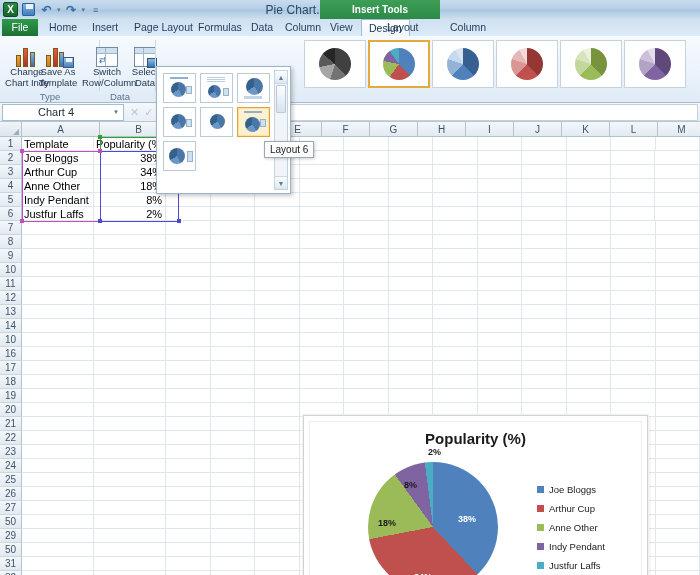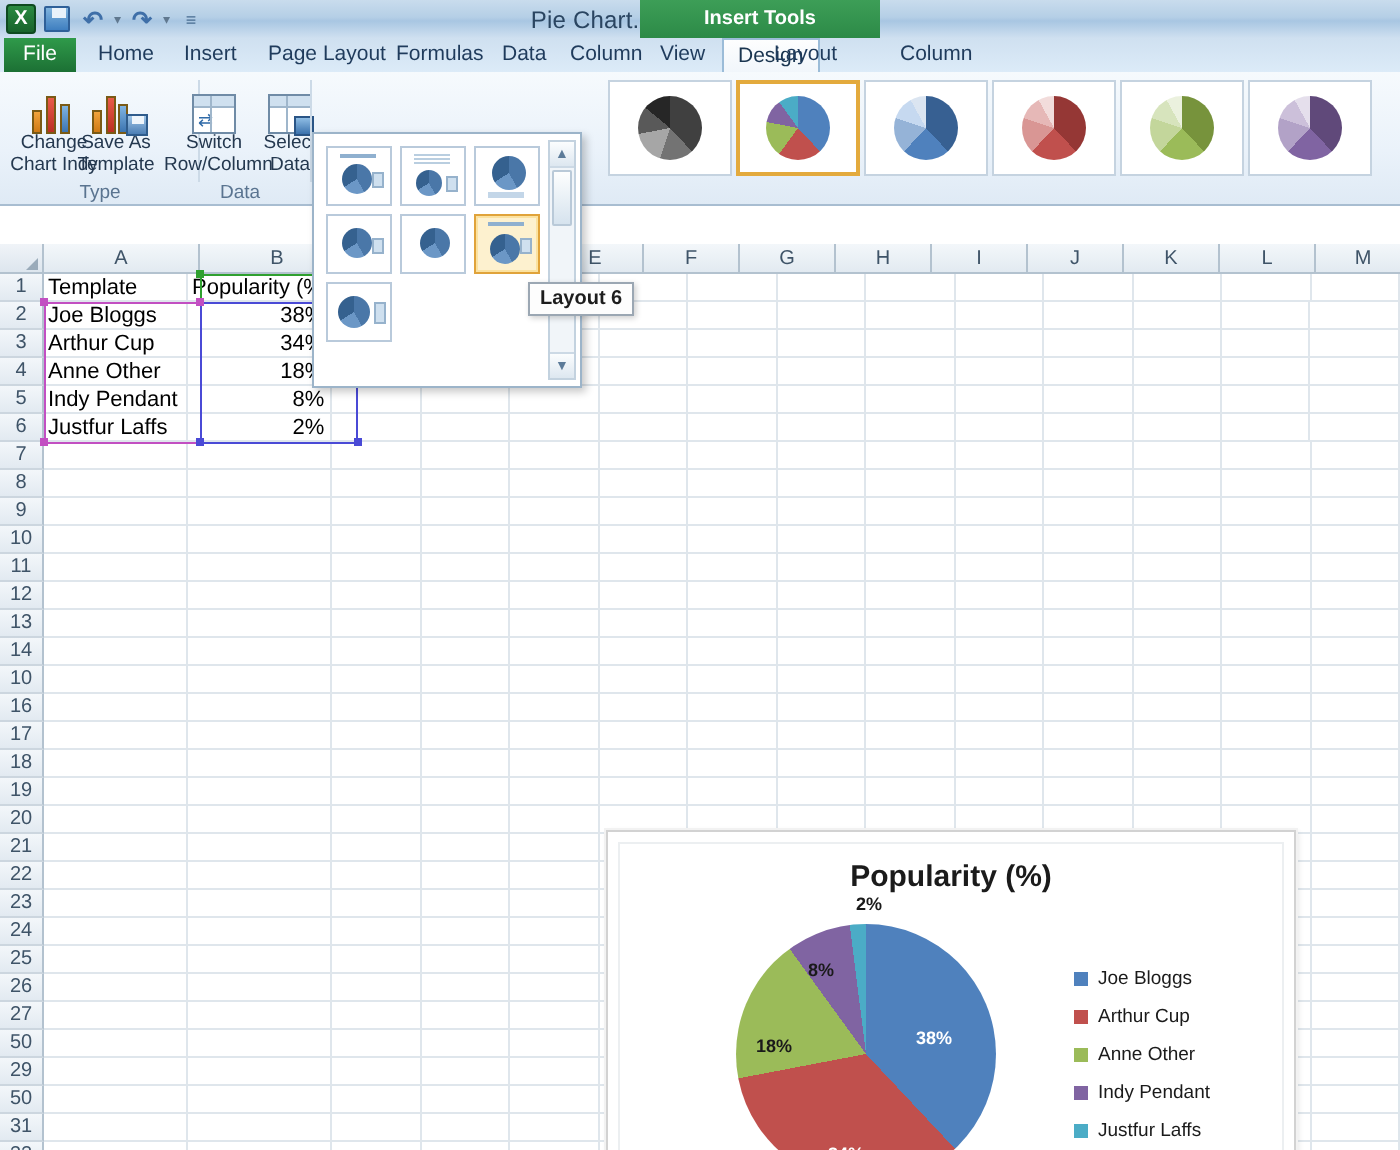--- a/index.html
+++ b/index.html
@@ -124,21 +124,20 @@
   .lg-scroll { position: absolute; right: 2px; top: 3px; width: 14px; bottom: 3px; background: #f1f5f9; border: 1px solid #c3d2df; }
   .sb-up, .sb-dn { height: 13px; display:flex;align-items:center;justify-content:center;font-size:7px;color:#5c7b99;
     background: linear-gradient(to bottom,#fbfdfe,#dde7f0); cursor:pointer;}
   .sb-up { border-bottom:1px solid #ccd9e5;} .sb-dn{ position:absolute;bottom:0;left:0;right:0;border-top:1px solid #ccd9e5;}
   .sb-thumb { position:absolute; left:1px; right:1px; top:14px; height:28px; background: linear-gradient(to bottom,#fdfefe,#d6e3ee); border:1px solid #b9c9d8; border-radius:1px;}
   .tooltip {
     position: absolute; left: 264px; top: 105px; z-index: 60;
     background: #fdfdfd; border: 1px solid #9ba7b3; padding: 2px 5px;
     font-size: 10px; color: #1d1d1d; box-shadow: 1px 1px 3px rgba(0,0,0,.2);
     white-space: nowrap;
-    font-weight: bold;
   }
 
   
   .stylesgroup { position: absolute; left: 300px; top: 0; width: 400px; height: 67px; }
   .stylestrip { position: absolute; left: 4px; top: 4px; display: flex; gap: 0; }
   .st {
     width: 62px; height: 48px; border: 1px solid #c5d3e0; background: #fff;
     margin-right: 2px; position: relative; cursor: pointer;
   }
   .st.sel { border: 2px solid #e3aa3d; box-shadow: 0 0 0 1px #fff inset; }
@@ -378,20 +377,32 @@
       </div>
       <div class="lg-scroll">
         <div class="sb-up">▲</div>
         <div class="sb-thumb"></div>
         <div class="sb-dn">▼</div>
       </div>
     </div>
     <div class="tooltip">Layout 6</div>
   </div>
 
+  <div class="fbar">
+    <div class="namebox">
+      <span class="nb-text">Chart 4</span>
+      <span class="nb-arrow">▾</span>
+    </div>
+    <div class="fb-btns">
+      <span style="color:#b9c6d2">✕</span>
+      <span style="color:#b9c6d2">✓</span>
+      <span class="fb-fx">fx</span>
+    </div>
+    <div class="fb-input"></div>
+  </div>
 
   <div class="gridwrap">
     <div class="corner"></div>
     <div class="colhdr" id="colhdr">
         <div class="ch" style="width: 78px;">A</div>
         <div class="ch" style="width: 78px;">B</div>
         <div class="ch" style="width: 48px;">C</div>
         <div class="ch" style="width: 48px;">D</div>
         <div class="ch" style="width: 48px;">E</div>
         <div class="ch" style="width: 48px;">F</div>

